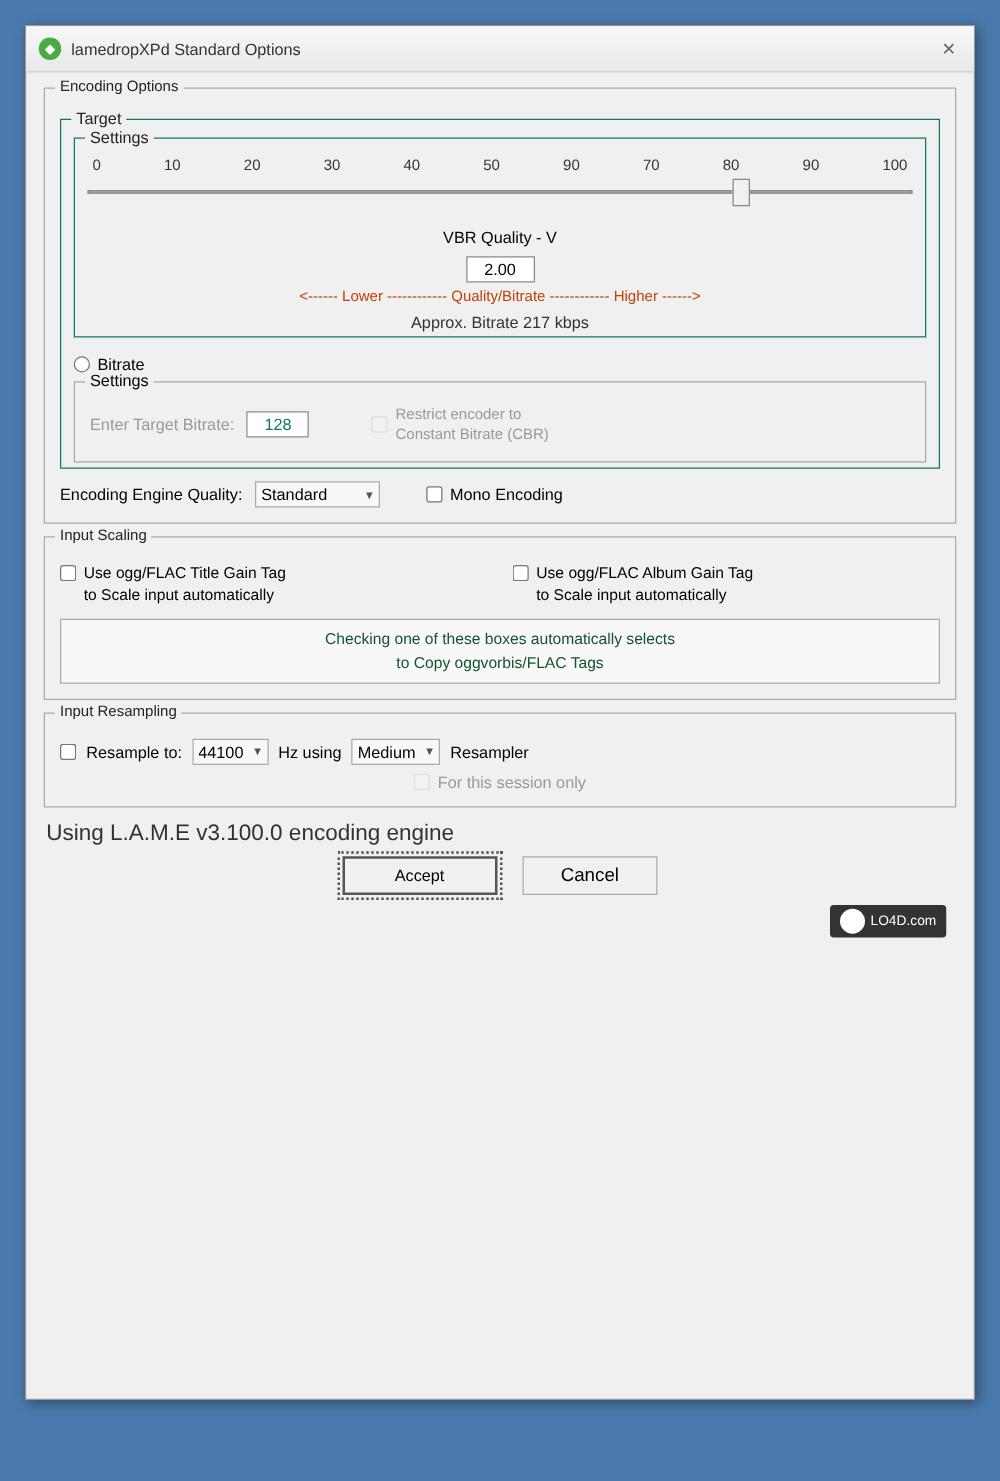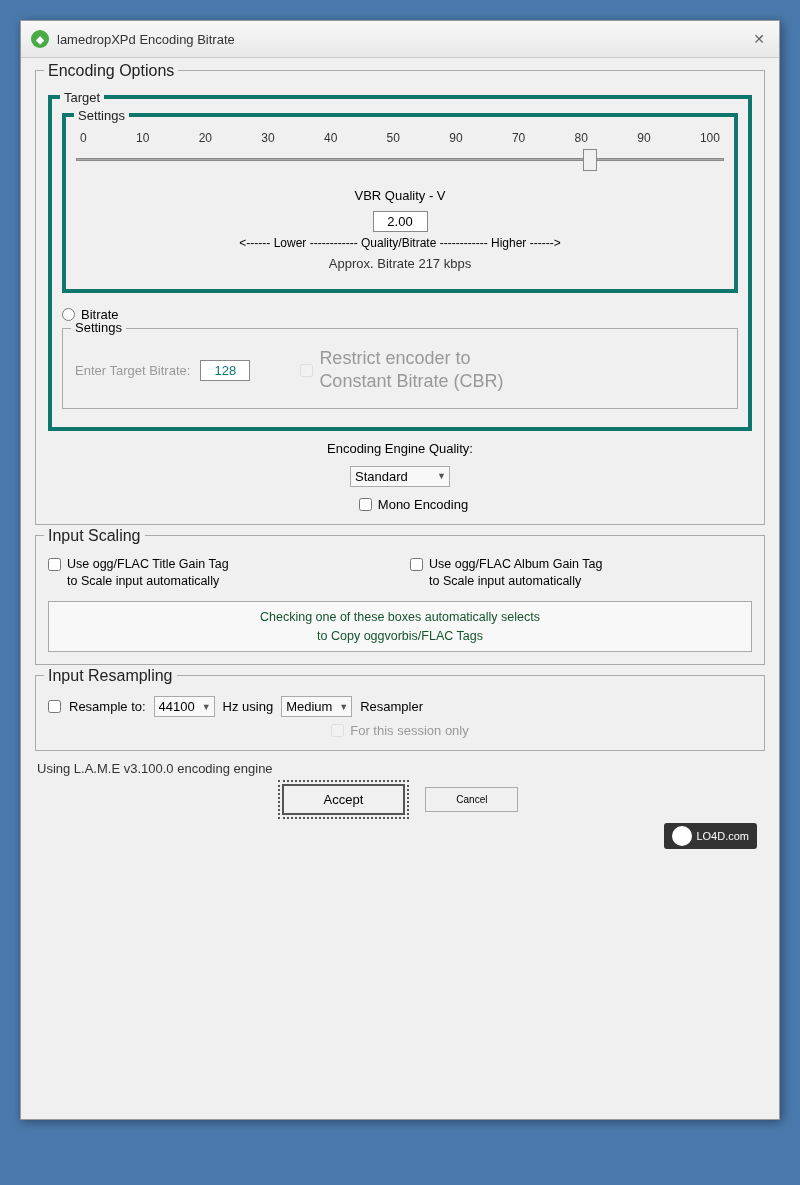--- a/index.html
+++ b/index.html
@@ -69,26 +69,26 @@
       padding: 10px 12px 12px;
       margin-bottom: 10px;
       position: relative;
     }
     .group-label {
       position: absolute;
       top: -9px;
       left: 8px;
       background: #f0f0f0;
       padding: 0 4px;
-      font-size: 16px;
+      font-size: 12px;
       color: #222;
     }
     .inner-group {
-      border: 4px solid #0f766e;
-      padding: 8px 10px 18px;
+      border: 1px solid #0f766e;
+      padding: 8px 10px 4px;
       margin-top: 6px;
       position: relative;
     }
     .inner-group-label {
       position: absolute;
       top: -9px;
       left: 8px;
       background: #f0f0f0;
       padding: 0 4px;
       font-size: 13px;
@@ -149,21 +149,21 @@
       width: 55px;
       border: 1px solid #888;
       padding: 2px 4px;
       font-size: 13px;
       text-align: center;
       background: white;
     }
     .quality-hint {
       text-align: center;
       font-size: 12px;
-      color: #000000;
+      color: #c2410c;
       margin: 2px 0;
     }
     .approx-bitrate {
       text-align: center;
       font-size: 13px;
       color: #333;
       margin-top: 6px;
     }
     .bitrate-inner {
       border: 1px solid #aaa;
@@ -193,30 +193,29 @@
       text-align: center;
       background: white;
     }
     .cbr-section {
       display: flex;
       align-items: center;
       gap: 6px;
       margin-left: 40px;
     }
     .cbr-label {
-      font-size: 18px;
+      font-size: 12px;
       color: #333;
       line-height: 1.3;
     }
     .engine-row {
       display: flex;
       align-items: center;
       gap: 10px;
       margin-top: 10px;
-      flex-direction: column;
     }
     .engine-select {
       padding: 2px 20px 2px 4px;
       border: 1px solid #aaa;
       background: #f8f8f8;
       font-size: 13px;
       cursor: pointer;
       appearance: none;
       -webkit-appearance: none;
       min-width: 100px;
@@ -290,21 +289,21 @@
       -webkit-appearance: none;
     }
     .session-row {
       display: flex;
       justify-content: center;
       align-items: center;
       gap: 6px;
       margin-top: 6px;
     }
     .footer-text {
-      font-size: 13px;
+      font-size: 18px;
       color: #333;
       margin: 8px 0;
       padding: 0 2px;
     }
     .buttons-row {
       display: flex;
       justify-content: center;
       align-items: center;
       margin-top: 8px;
       gap: 20px;
@@ -313,21 +312,21 @@
       padding: 6px 40px;
       font-size: 13px;
       background: #f0f0f0;
       border: 2px solid #555;
       cursor: pointer;
       outline: 2px dotted #555;
       outline-offset: 2px;
     }
     .cancel-btn {
       padding: 6px 30px;
-      font-size: 10px;
+      font-size: 15px;
       background: #f0f0f0;
       border: 1px solid #aaa;
       cursor: pointer;
     }
     .watermark {
       display: flex;
       justify-content: flex-end;
       padding: 4px 8px;
       margin-top: 4px;
     }
@@ -356,21 +355,21 @@
     }
   </style>
 </head>
 <body>
 
 <div class="window">
 
   <div class="title-bar">
     <div class="title-bar-left">
       <div class="title-icon">◆</div>
-      <span class="title-text">lamedropXPd Encoding Bitrate</span>
+      <span class="title-text">lamedropXPd Standard Options</span>
     </div>
     <button class="close-btn">✕</button>
   </div>
 
   <div class="content">
 
     <div class="group-box">
       <span class="group-label">Encoding Options</span>
 
       <div class="inner-group" style="margin-top:14px;">

